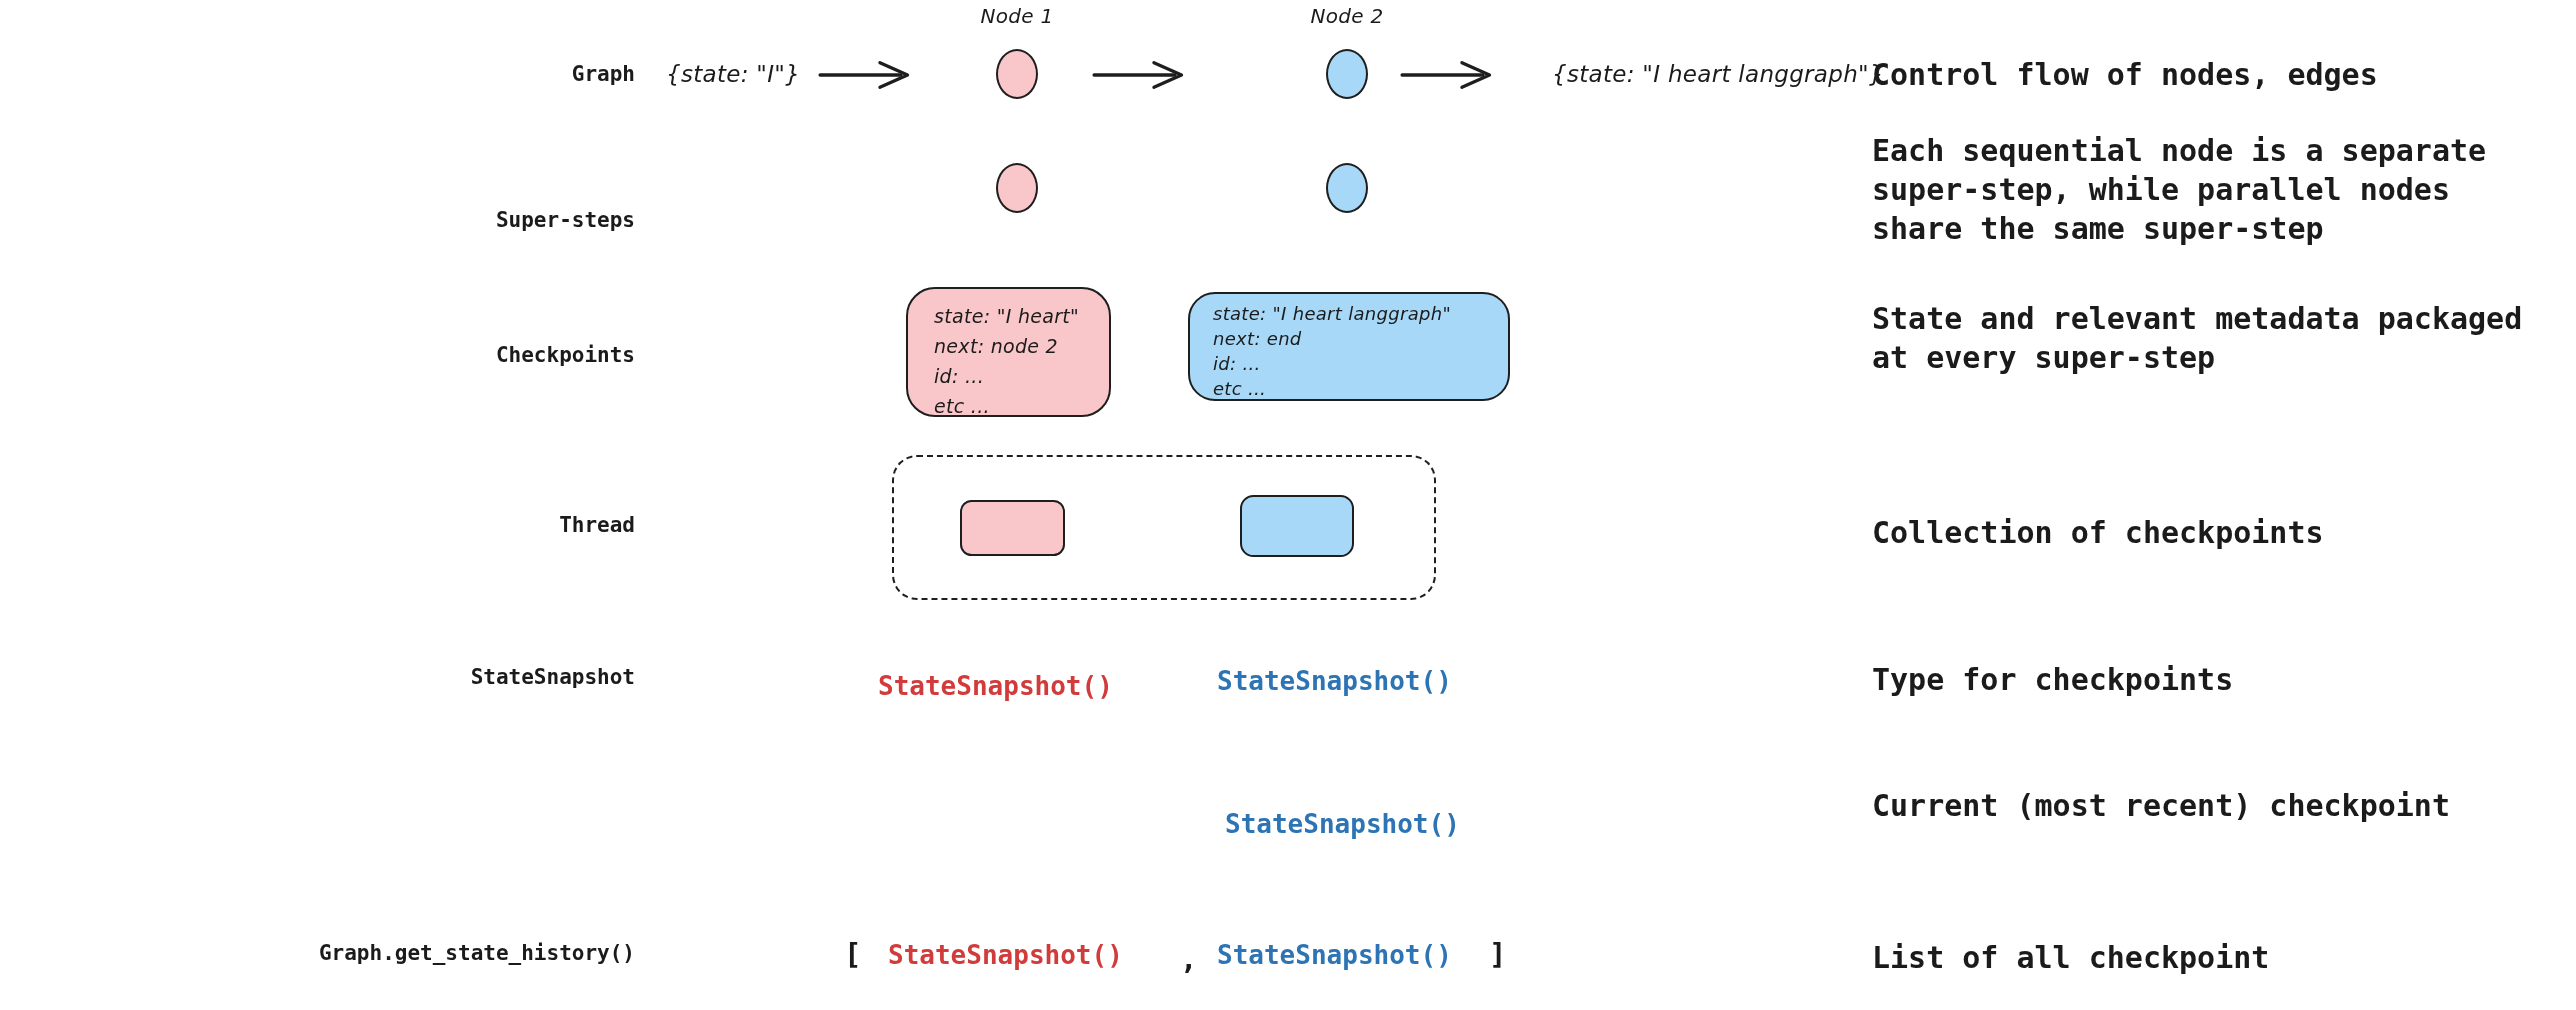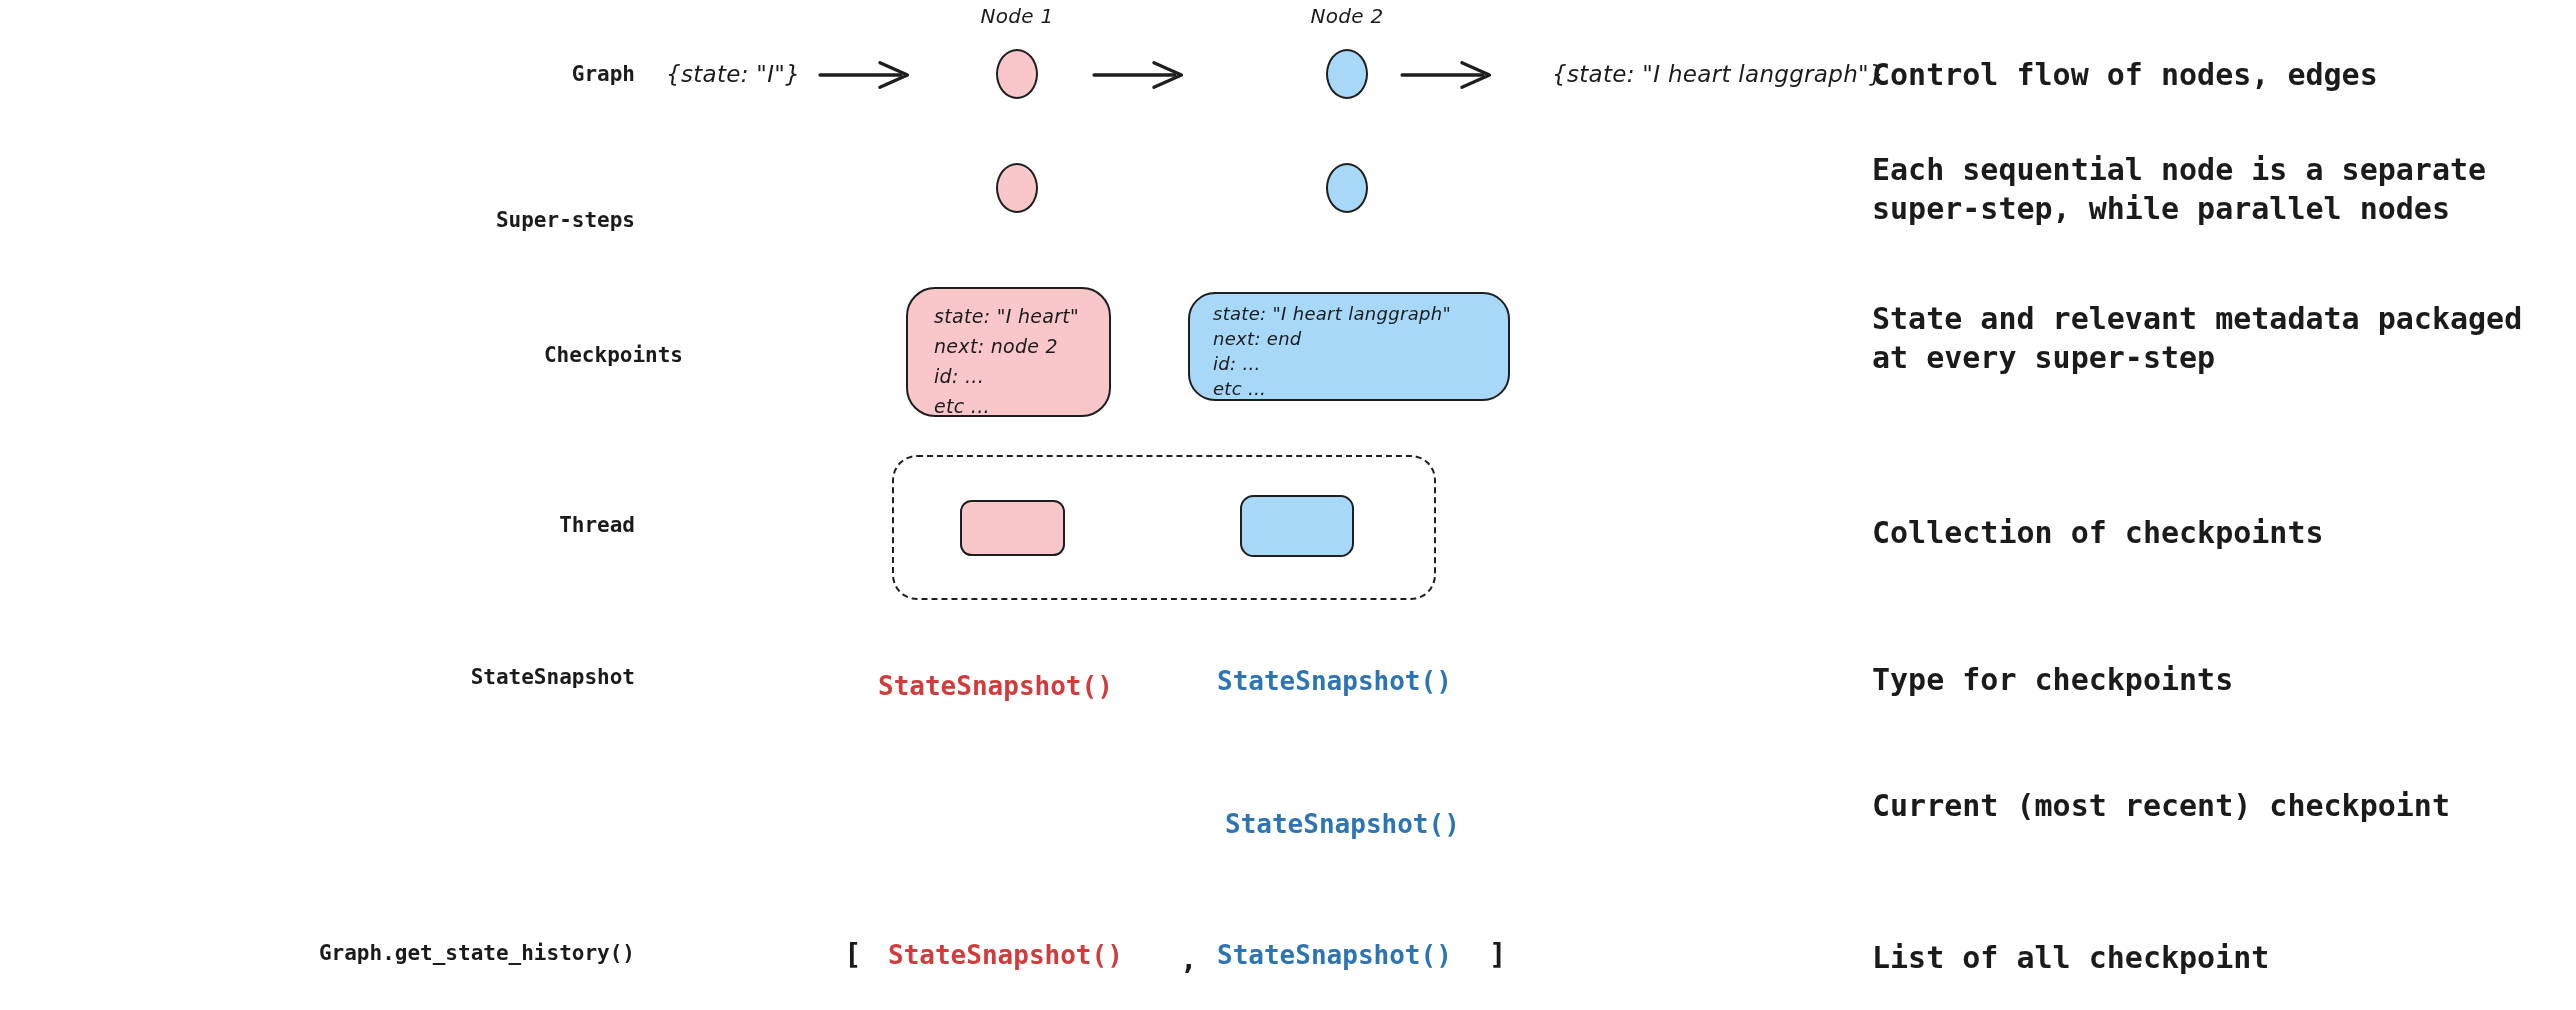--- a/index.html
+++ b/index.html
@@ -78,23 +78,24 @@
 
   <div class="hand state-text" style="left:1552px;top:74px;">{state: "I heart langgraph"}</div>
   <div class="desc" style="top:74px;">Control flow of nodes, edges</div>
 
   <div class="row-label" style="top:188px;margin-top:32px;">Super-steps</div>
   <div class="node fill-pink" style="left:996px;top:163px;"></div>
   <div class="node fill-blue" style="left:1326px;top:163px;"></div>
   <div class="desc" style="top:189px;">
     <div>Each sequential node is a separate</div>
     <div>super-step, while parallel nodes</div>
+    <div>share the same super-step</div>
   </div>
 
-  <div class="row-label" style="top:355px;margin-left:48px;">Checkpoints</div>
+  <div class="row-label" style="top:355px;">Checkpoints</div>
 
   <div class="card card-pink fill-pink" style="left:906px;top:287px;width:205px;height:130px;">
     <div class="lines">
       <div>state: "I heart"</div>
       <div>next: node 2</div>
       <div>id: ...</div>
       <div>etc ...</div>
     </div>
   </div>
 

